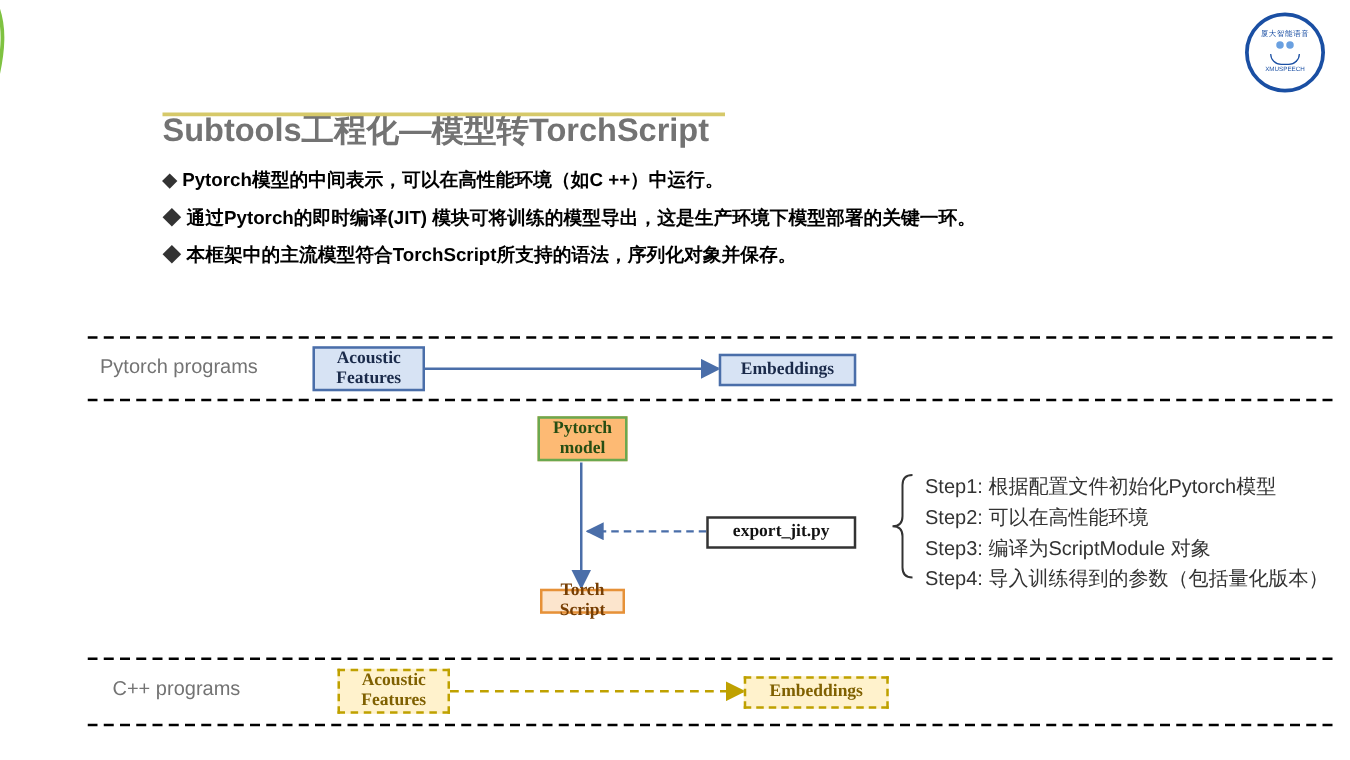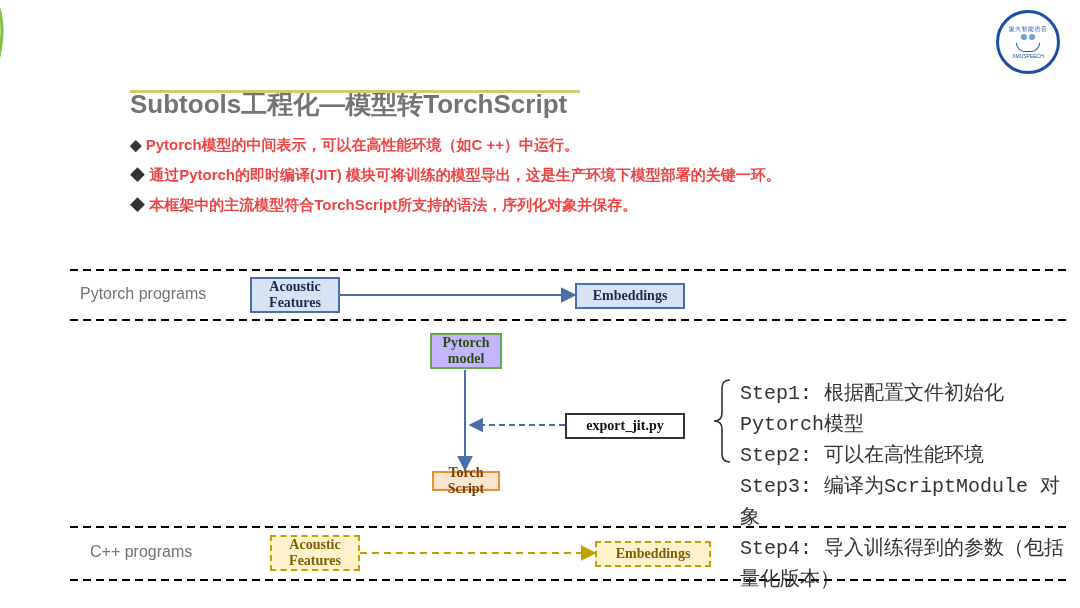--- a/index.html
+++ b/index.html
@@ -64,21 +64,21 @@
     width: 450px;
     height: 3px;
     background: #d6c96a;
   }
   .bullets {
     position: absolute;
     top: 130px;
     left: 130px;
     font-size: 15px;
     font-weight: 700;
-    color: #ef4444;
+    color: #000000;
     line-height: 2;
   }
   .bullets .b::before {
     content: "◆ ";
     color: #333;
   }
 
   
   .diagram {
     position: absolute;
@@ -102,36 +102,35 @@
     display: flex;
     align-items: center;
     justify-content: center;
     text-align: center;
     line-height: 1.15;
     box-sizing: border-box;
     padding: 2px 6px;
     white-space: pre;
   }
   .box.blue   { background: #d7e3f4; border-color:#4a6ea9; color:#1a2a4a; }
-  .box.green  { background: #c4b5fd; border-color:#6aa84f; color:#274e13; }
+  .box.green  { background: #fdba74; border-color:#6aa84f; color:#274e13; }
   .box.orange { background: #fce5cd; border-color:#e69138; color:#783f04; }
   .box.yellow { background: #fff2cc; border-color:#bfa100; color:#7f6000; border-style: dashed; }
   .box.whiteb { background: #ffffff; border-color:#333; color:#111; }
 
   .row-label {
     position: absolute;
     font-size: 16px;
     color: #737373;
   }
   .steps {
     position: absolute;
-    font-size: 20px;
+    font-size: 16px;
     color: #333;
     line-height: 1.55;
-    font-family: Liberation Mono, monospace;
   }
 </style>
 </head>
 <body>
 
 <svg class="swoosh" viewBox="0 0 200 230">
   <path d="M0,0 C80,20 40,120 10,230 L-60,230 L-60,0 Z" fill="#0a9bd6"></path>
   <path d="M-20,0 C70,30 30,110 0,210 L-60,210 L-60,0 Z" fill="#7fc241"></path>
   <path d="M15,0 C95,25 55,105 25,190" fill="none" stroke="#7fc241" stroke-width="3"></path>
 </svg>

